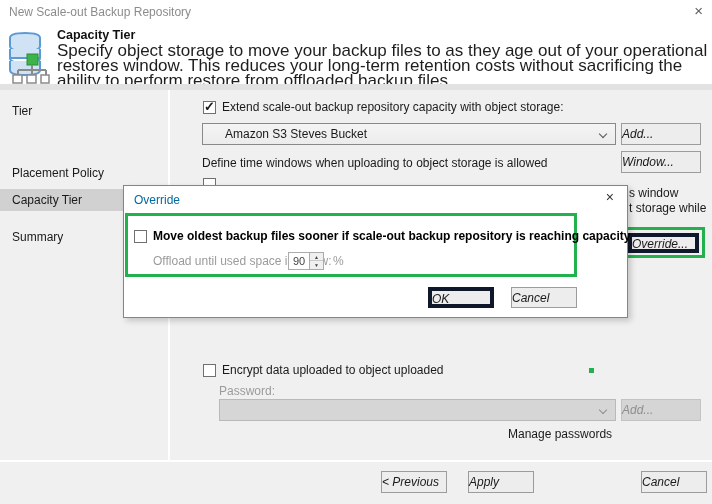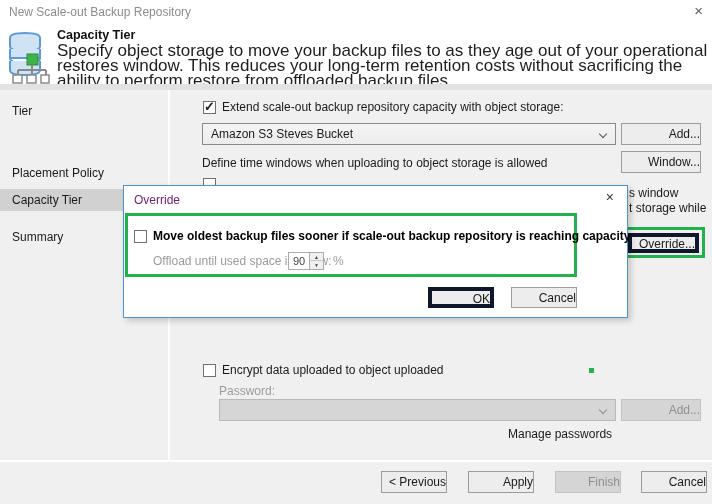--- a/index.html
+++ b/index.html
@@ -25,37 +25,37 @@
   .vdivider { position:absolute; left:168px; top:90px; width:2px; height:370px; background:#fff; }
 
   
   .side-item { position:absolute; left:0; width:168px; height:22px; line-height:22px; padding-left:12px; color:#1a1a1a; }
   .side-item.selected { background:#d1d1d1; width:170px; }
 
   
   .cb { position:absolute; width:13px; height:13px; background:#fff; border:1px solid #707070; }
   .cb .mark { position:absolute; left:0px; top:-3px; font-size:13px; color:#1a1a1a; font-weight:bold; }
   .lbl { position:absolute; white-space:nowrap; }
-  .combo { position:absolute; height:22px; background:linear-gradient(#f4f4f4,#ececec); border:1px solid #898989; line-height:20px; padding-left:8px; }
+  .combo { position:absolute; height:22px; background:linear-gradient(#f4f4f4,#ececec); border:1px solid #898989; line-height:20px; padding-left:22px; }
   .combo.disabled { background:#d6d6d6; border:1px solid #b9b9b9; color:#8d8d8d; }
   .chev { position:absolute; right:9px; top:7px; width:6px; height:6px; border-right:1.4px solid #555; border-bottom:1.4px solid #555; transform:rotate(45deg); }
   .combo.disabled .chev { border-color:#8f8f8f; }
-  .btn { position:absolute; height:22px; background:#ededed; border:1px solid #9c9c9c; text-align:right; line-height:20px; color:#1a1a1a; }
+  .btn { position:absolute; height:22px; background:#ededed; border:1px solid #9c9c9c; text-align:left; line-height:20px; color:#1a1a1a;font-style:italic; }
   .btn.focus { border:4px solid #0f172a; line-height:18px; }
   .btn.disabled { background:#d5d5d5; border:1px solid #c3c3c3; color:#8f8f8f; }
   .gray { color:#9b9b9b; }
   .fragment { position:absolute; white-space:nowrap; color:#1a1a1a; }
 
   
   .green-box { position:absolute; border:3px solid #22b14c; background:transparent; }
   .green-dot { position:absolute; width:5px; height:5px; background:#22b14c; }
 
   
   .dialog { position:absolute; left:123px; top:185px; width:505px; height:133px; background:#fff; border:1px solid #4795d2; box-shadow:3px 3px 6px rgba(0,0,0,0.18); }
-  .dialog .d-title { position:absolute; left:10px; top:7px; color:#701a75; }
+  .dialog .d-title { position:absolute; left:10px; top:7px; color:#0369a1; }
   .dialog .d-close { position:absolute; right:13px; top:3px; color:#333; font-size:14px; }
   .spin-box { position:absolute; width:22px; height:18px; background:#fff; border:1px solid #ababab; text-align:center; line-height:16px; color:#444; font-size:11px; }
   .spin-arrows { position:absolute; width:14px; height:18px; border:1px solid #ababab; border-left:none; background:#f0f0f0; }
   .spin-arrows span { display:block; height:8px; font-size:5px; line-height:8px; text-align:center; color:#444; }
   .spin-arrows span:first-child { border-bottom:1px solid #c9c9c9; }
 
   
   .footer { position:absolute; left:0; top:460px; width:712px; height:44px; background:#f0f0f0; border-top:2px solid #fff; }
 </style>
 </head>
@@ -128,21 +128,20 @@
   <div class="lbl gray" style="left:219px;top:384px">Password:</div>
   <div class="combo disabled" style="left:219px;top:399px;width:397px">
     <span class="chev"></span>
   </div>
   <div class="btn disabled" style="left:621px;top:399px;width:80px">Add...</div>
   <div class="lbl" style="left:508px;top:427px">Manage passwords</div>
 
   <div class="footer"></div>
   <div class="btn" style="left:381px;top:471px;width:66px">&lt; Previous</div>
   <div class="btn" style="left:468px;top:471px;width:66px">Apply</div>
-  <div class="btn disabled" style="left:555px;top:471px;width:66px">Finish</div>
   <div class="btn" style="left:641px;top:471px;width:66px">Cancel</div>
 
   <div class="dialog">
     <div class="d-title">Override</div>
     <div class="d-close">×</div>
 
     <div class="green-box" style="left:1px;top:27px;width:452px;height:64px"></div>
 
     <div class="cb" style="left:10px;top:44px"></div>
     <div class="lbl" style="left:29px;top:43px;font-weight:600;color:#000">Move oldest backup files sooner if scale-out backup repository is reaching capacity</div>

